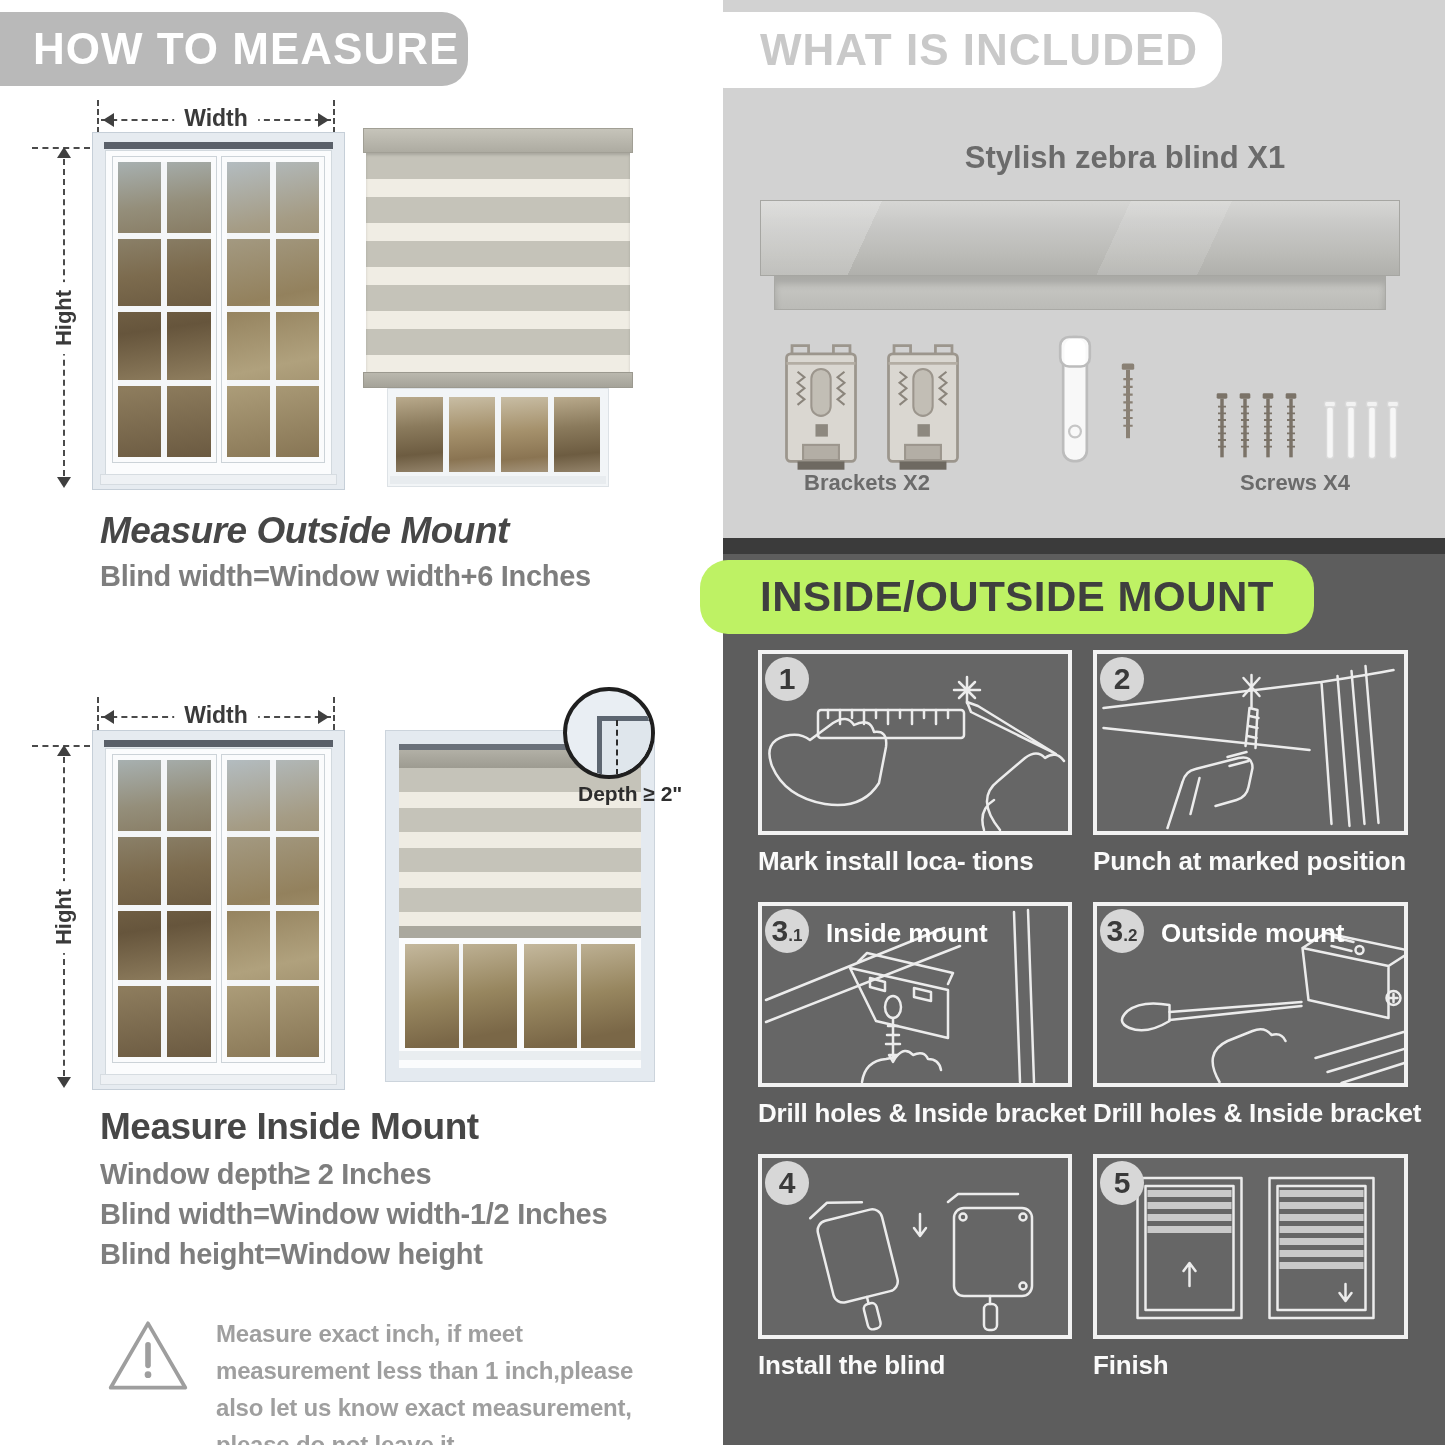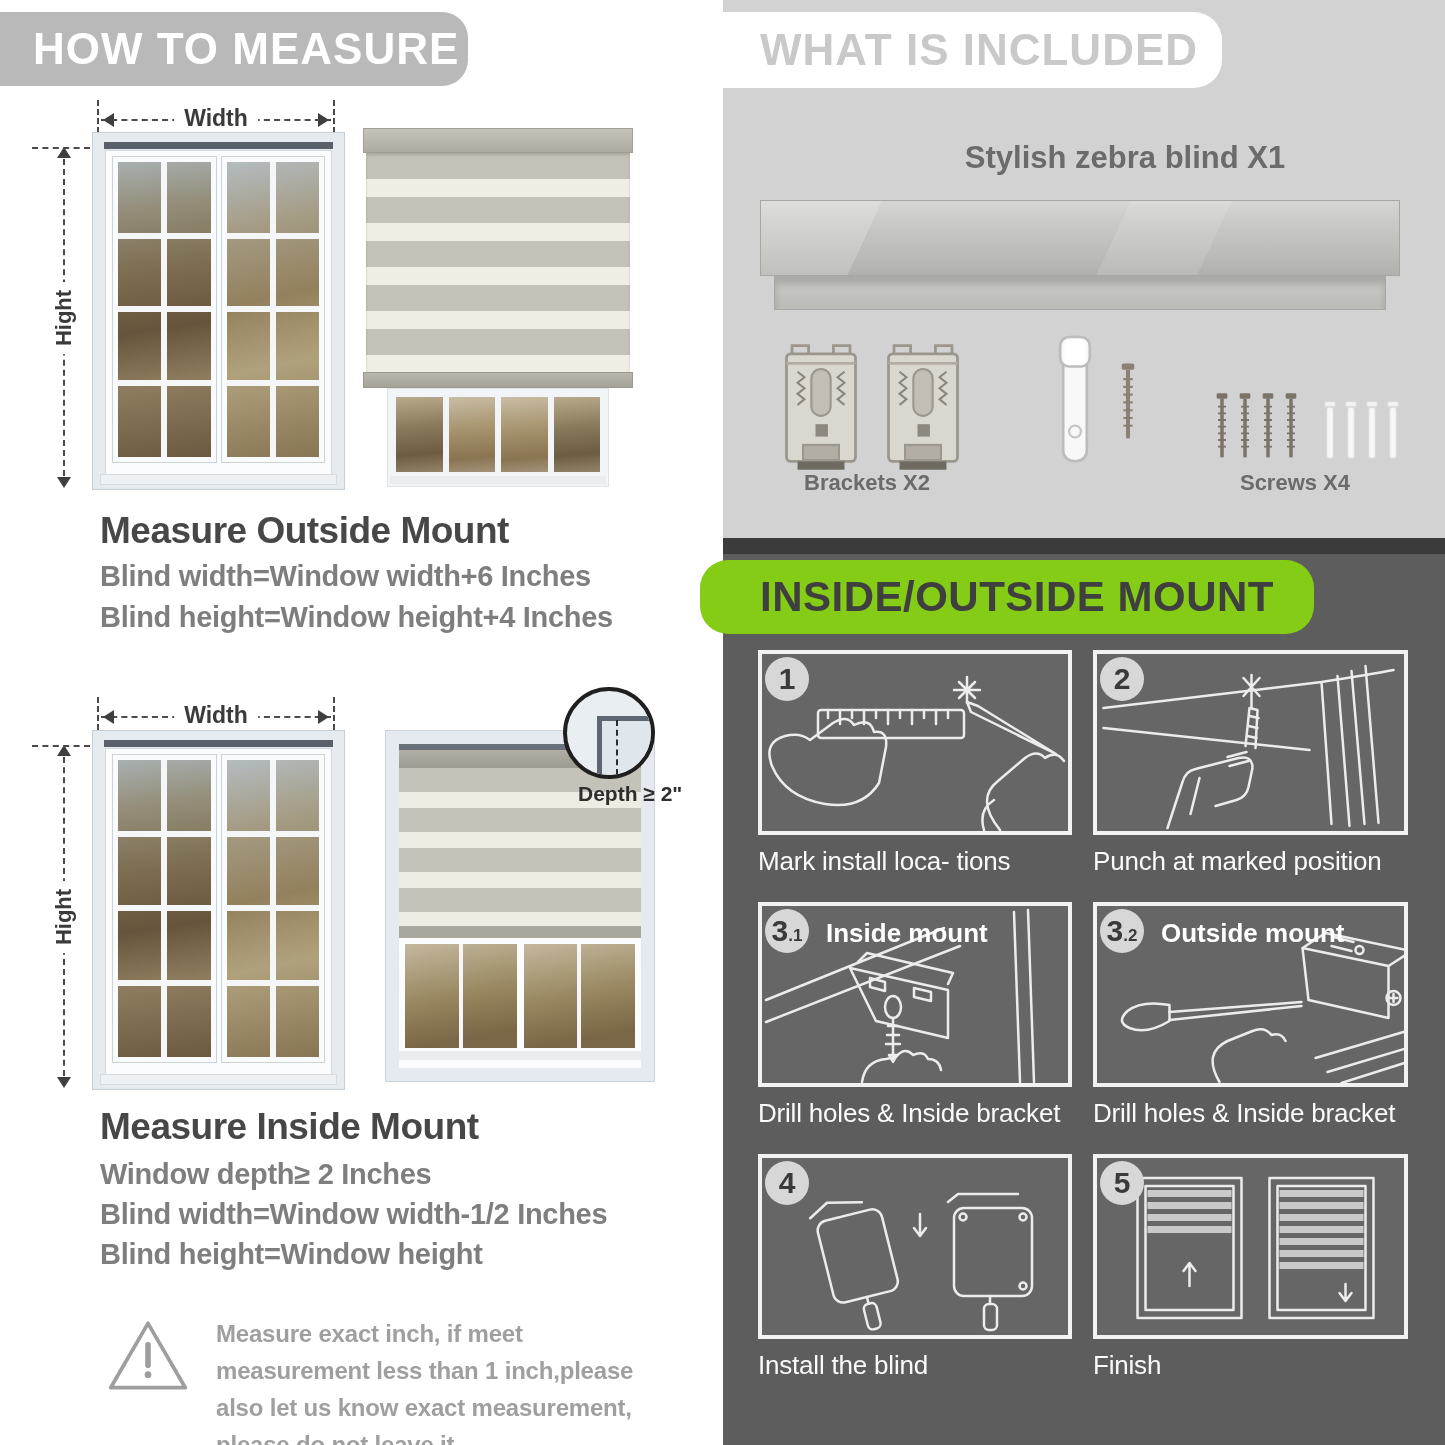--- a/index.html
+++ b/index.html
@@ -98,32 +98,32 @@
   .headrail-main{position:absolute;left:760px;top:200px;width:640px;height:76px;
       background-image:linear-gradient(115deg,rgba(255,255,255,.20) 0%,rgba(255,255,255,.20) 18%,transparent 18%,transparent 55%,rgba(255,255,255,.12) 55%,rgba(255,255,255,.12) 70%,transparent 70%),
                        linear-gradient(180deg,#d6d6d4 0%,#c7c7c5 35%,#bcbcb8 70%,#b0b0ac 100%);
       border:1px solid #a6a6a2;box-sizing:border-box;}
   .headrail-lower{position:absolute;left:774px;top:276px;width:612px;height:34px;
       background:linear-gradient(180deg,#c9c9c5,#bbbbb7);border:1px solid #a9a9a5;box-sizing:border-box;
       box-shadow:inset 0 7px 7px rgba(0,0,0,.16);}
   .hw-label{position:absolute;top:470px;text-align:center;font-size:22px;font-weight:bold;color:#6b6b6b;}
   .hw-group{position:absolute;display:flex;align-items:flex-end;}
 
-  .hdr-mount{position:absolute;left:700px;top:560px;width:614px;height:74px;background:#84cc16;
+  .hdr-mount{position:absolute;left:700px;top:560px;width:614px;height:74px;background:#bef264;
              border-radius:28px;display:flex;align-items:center;z-index:2;}
   .hdr-mount span{color:#3f3f3f;font-weight:bold;font-size:42px;letter-spacing:.5px;padding-left:60px;}
 
   .step-box{position:absolute;width:314px;height:185px;background:#666666;border:4px solid #f2f2f2;
             box-sizing:border-box;overflow:hidden;}
   .step-badge{position:absolute;left:3px;top:3px;min-width:44px;height:44px;border-radius:24px;
               background:#d7d7d7;color:#3a3a3a;font-weight:bold;font-size:30px;
               display:flex;align-items:center;justify-content:center;padding:0 6px;box-sizing:border-box;z-index:2;}
   .step-badge .sub{font-size:17px;align-self:flex-end;padding-bottom:7px;}
   .step-title{position:absolute;left:64px;top:12px;font-size:26px;font-weight:bold;color:#ffffff;z-index:2;}
-  .step-caption{position:absolute;font-size:26px;font-weight:normal;color:#fafafa;letter-spacing:-.2px;}
+  .step-caption{position:absolute;font-size:26px;font-weight:bold;color:#fafafa;letter-spacing:-.2px;}
   .step-art{position:absolute;left:0;top:0;width:100%;height:100%;}
   .step-art path,.step-art rect,.step-art circle,.step-art ellipse,.step-art line{
       fill:none;stroke:#ececec;stroke-width:2.5;stroke-linecap:round;stroke-linejoin:round;}
   .step-art .fillband{fill:#c9c9c9;stroke:none;}
 </style>
 </head>
 <body>
 
 <div class="page">
 
@@ -160,23 +160,22 @@
     <div class="rail"></div>
     <div class="under-window" style="width:222px;height:99px;">
       <div class="uw-pane"></div>
       <div class="uw-pane alt"></div>
       <div class="uw-pane alt"></div>
       <div class="uw-pane"></div>
       <div class="uw-sill"></div>
     </div>
   </div>
 
-  <div class="section-title" style="left:100px;top:510px;">Measure Outside Mount</div>
+  <div class="section-title" style="left:100px;top:510px;font-style:italic;">Measure Outside Mount</div>
   <div class="formula" style="left:100px;top:560px;">Blind width=Window width+6 Inches</div>
-  <div class="formula" style="left:100px;top:601px;">Blind height=Window height+4 Inches</div>
 
   <div class="measure-w" style="left:97px;top:705px;width:238px;">
     <div class="line"></div>
     <div class="endbar" style="left:0;"></div>
     <div class="endbar" style="right:0;"></div>
     <div class="a-l"></div>
     <div class="a-r"></div>
     <div class="lbl">Width</div>
   </div>
   <div class="measure-h" style="left:52px;top:743px;height:347px;">

